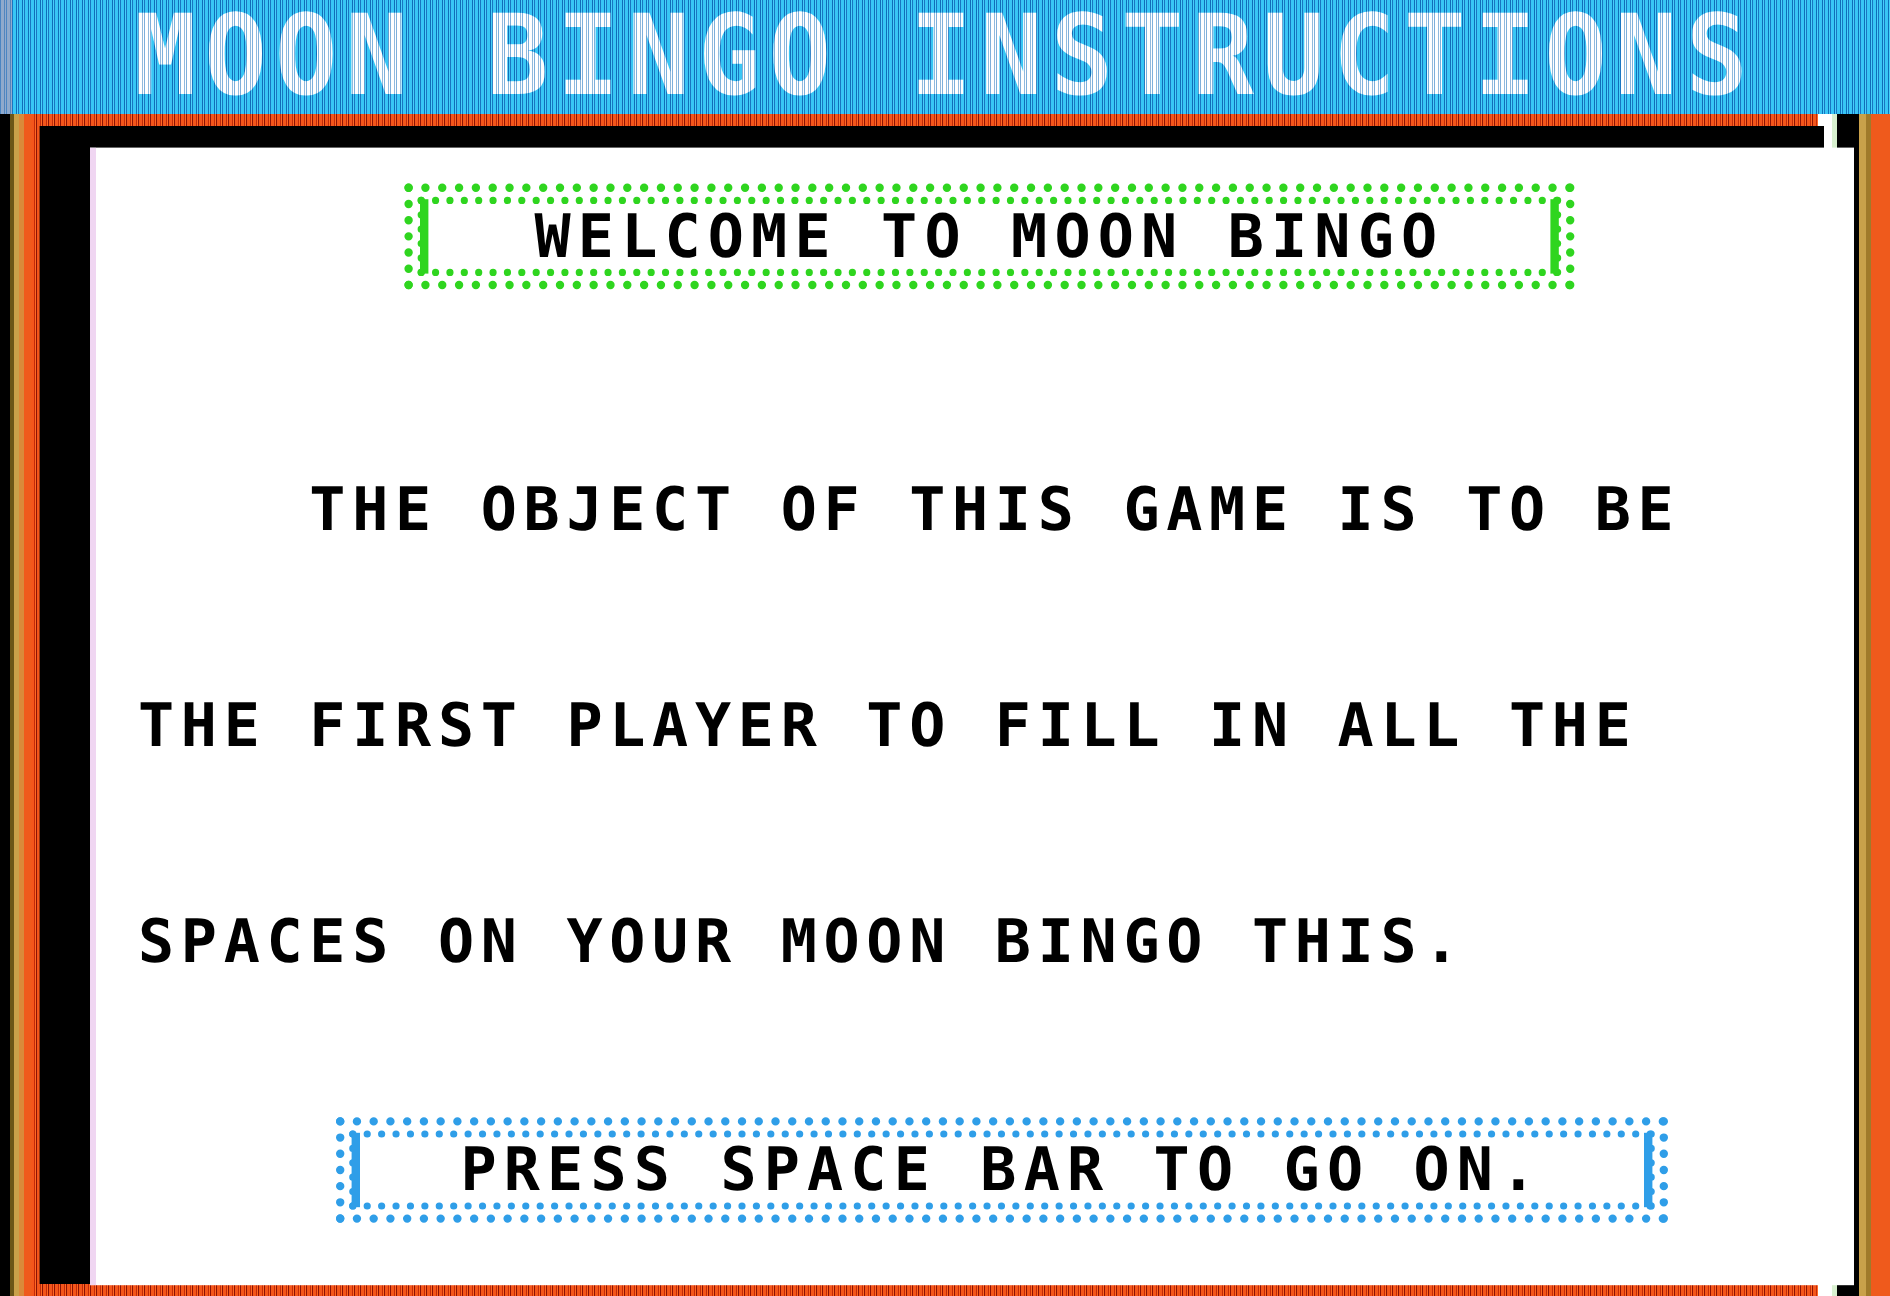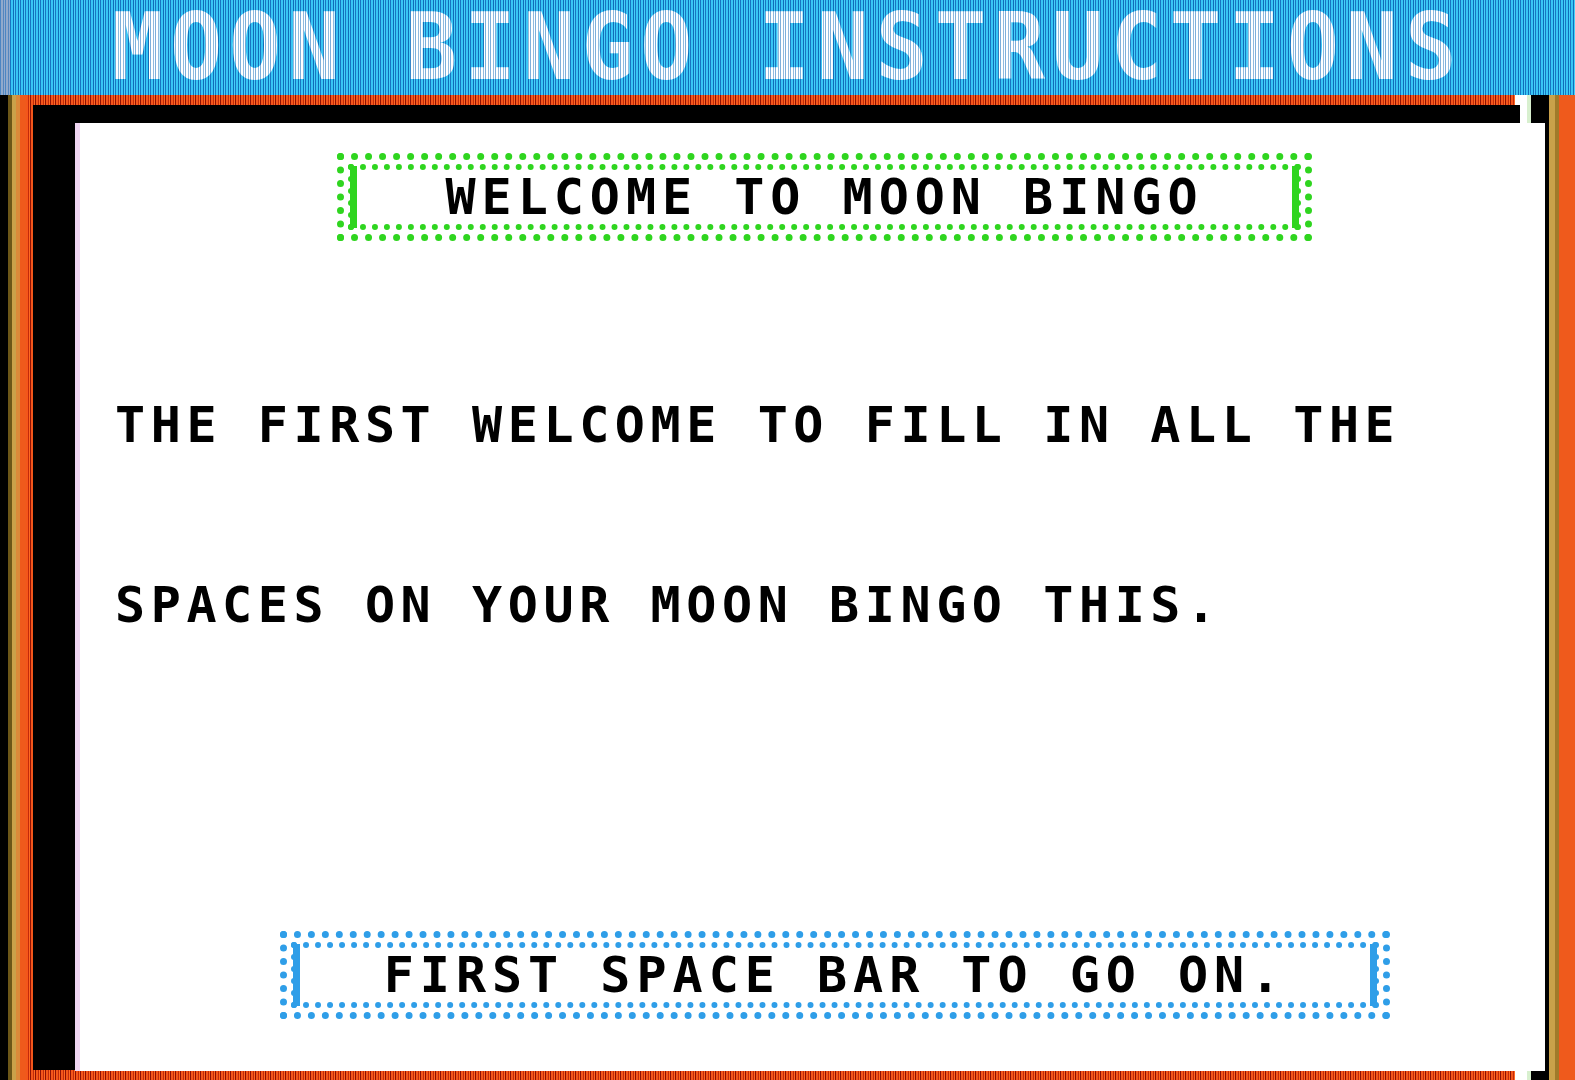--- a/index.html
+++ b/index.html
@@ -258,37 +258,38 @@
 
         <div class="dotbox" id="welcome-box">
           <div class="outer-dots"></div>
           <div class="inner-dots"></div>
           <div class="bar-left"></div>
           <div class="bar-right"></div>
           <div class="boxlabel">WELCOME TO MOON BINGO</div>
         </div>
 
         <div id="body-text">
-          <div class="tline">THE FIRST WELCOME TO FILL IN ALL THE</div>
+          <div class="tline">    THE OBJECT OF THIS GAME IS TO BE</div>
+          <div class="tline">THE FIRST PLAYER TO FILL IN ALL THE</div>
           <div class="tline">SPACES ON YOUR MOON BINGO THIS.</div>
           <div class="tline blank"></div>
           
           
           
           
           
           
           
         </div>
 
         <div class="dotbox" id="space-box">
           <div class="outer-dots"></div>
           <div class="inner-dots"></div>
           <div class="bar-left"></div>
           <div class="bar-right"></div>
-          <div class="boxlabel">FIRST SPACE BAR TO GO ON.</div>
+          <div class="boxlabel">PRESS SPACE BAR TO GO ON.</div>
         </div>
 
       </div>
     </div>
   </div>
 
 </div>
 
 </body></html>

